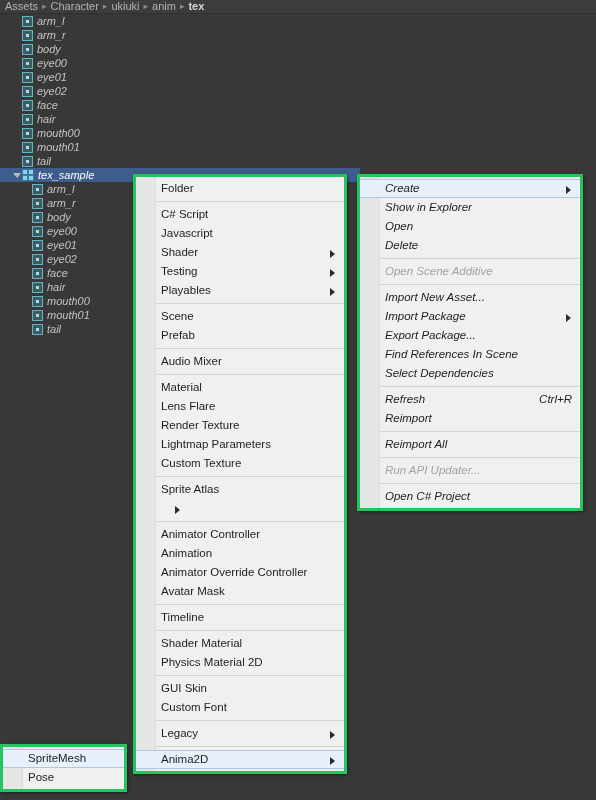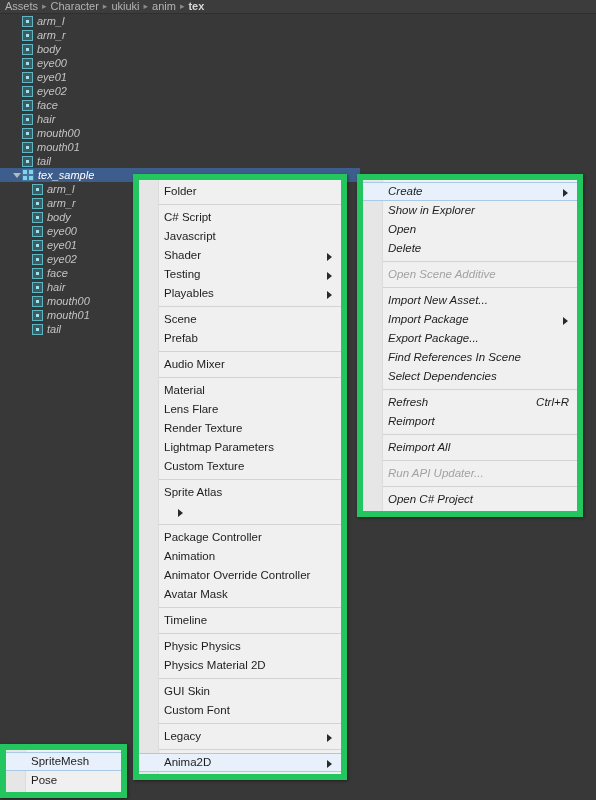--- a/index.html
+++ b/index.html
@@ -65,21 +65,21 @@
   }
   .sheet-icon::before{
     content:"";position:absolute;left:1px;top:1px;width:4px;height:4px;background:#7fd6e8;
     box-shadow:6px 0 0 #7fd6e8, 0 6px 0 #7fd6e8, 6px 6px 0 #7fd6e8;
   }
 
   
   .menu{
     position:absolute;
     background:#f0f0f0;
-    border:6px solid #22c55e;
+    border:3px solid #22c55e;
     box-shadow:1px 1px 3px rgba(0,0,0,0.45);
     box-sizing:border-box;
     padding:2px 0;
     font-size:11.5px;
     color:#1d1d1d;
   }
   .menu .gutter{
     position:absolute;left:0;top:0;bottom:0;width:19px;
     background:#e6e6e6;border-right:1px solid #dcdcdc;
   }
@@ -301,38 +301,38 @@
       </div>
       <div class="sep"></div>
       <div class="menu-item">
         <span class="mi-label">Sprite Atlas</span>
       </div>
       <div class="menu-item">
         <span class="arrow"></span>
       </div>
       <div class="sep"></div>
       <div class="menu-item">
-        <span class="mi-label">Package Controller</span>
+        <span class="mi-label">Animator Controller</span>
       </div>
       <div class="menu-item">
         <span class="mi-label">Animation</span>
       </div>
       <div class="menu-item">
         <span class="mi-label">Animator Override Controller</span>
       </div>
       <div class="menu-item">
         <span class="mi-label">Avatar Mask</span>
       </div>
       <div class="sep"></div>
       <div class="menu-item">
         <span class="mi-label">Timeline</span>
       </div>
       <div class="sep"></div>
       <div class="menu-item">
-        <span class="mi-label">Physic Physics</span>
+        <span class="mi-label">Shader Material</span>
       </div>
       <div class="menu-item">
         <span class="mi-label">Physics Material 2D</span>
       </div>
       <div class="sep"></div>
       <div class="menu-item">
         <span class="mi-label">GUI Skin</span>
       </div>
       <div class="menu-item">
         <span class="mi-label">Custom Font</span>

